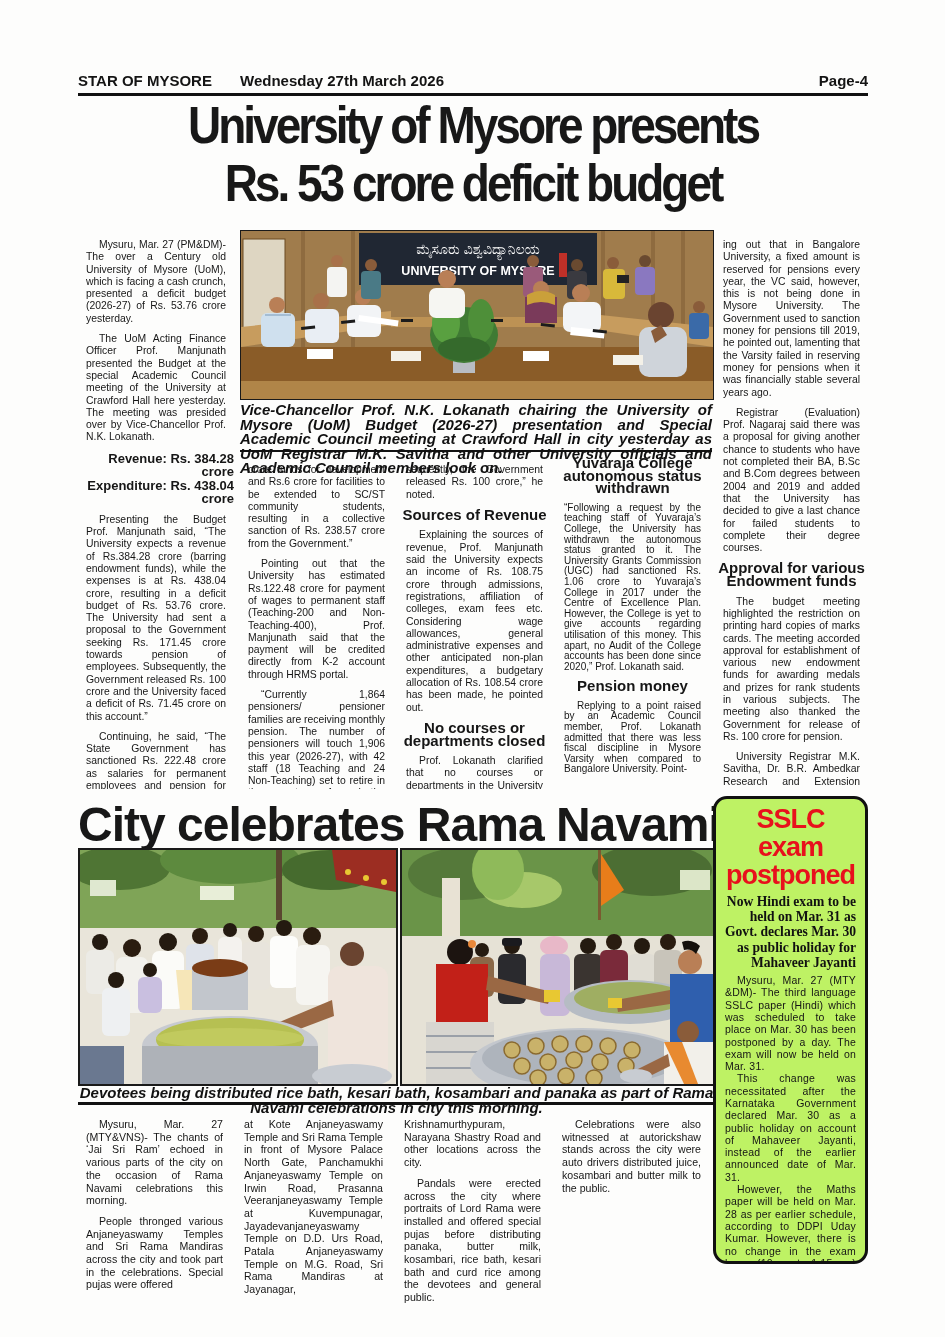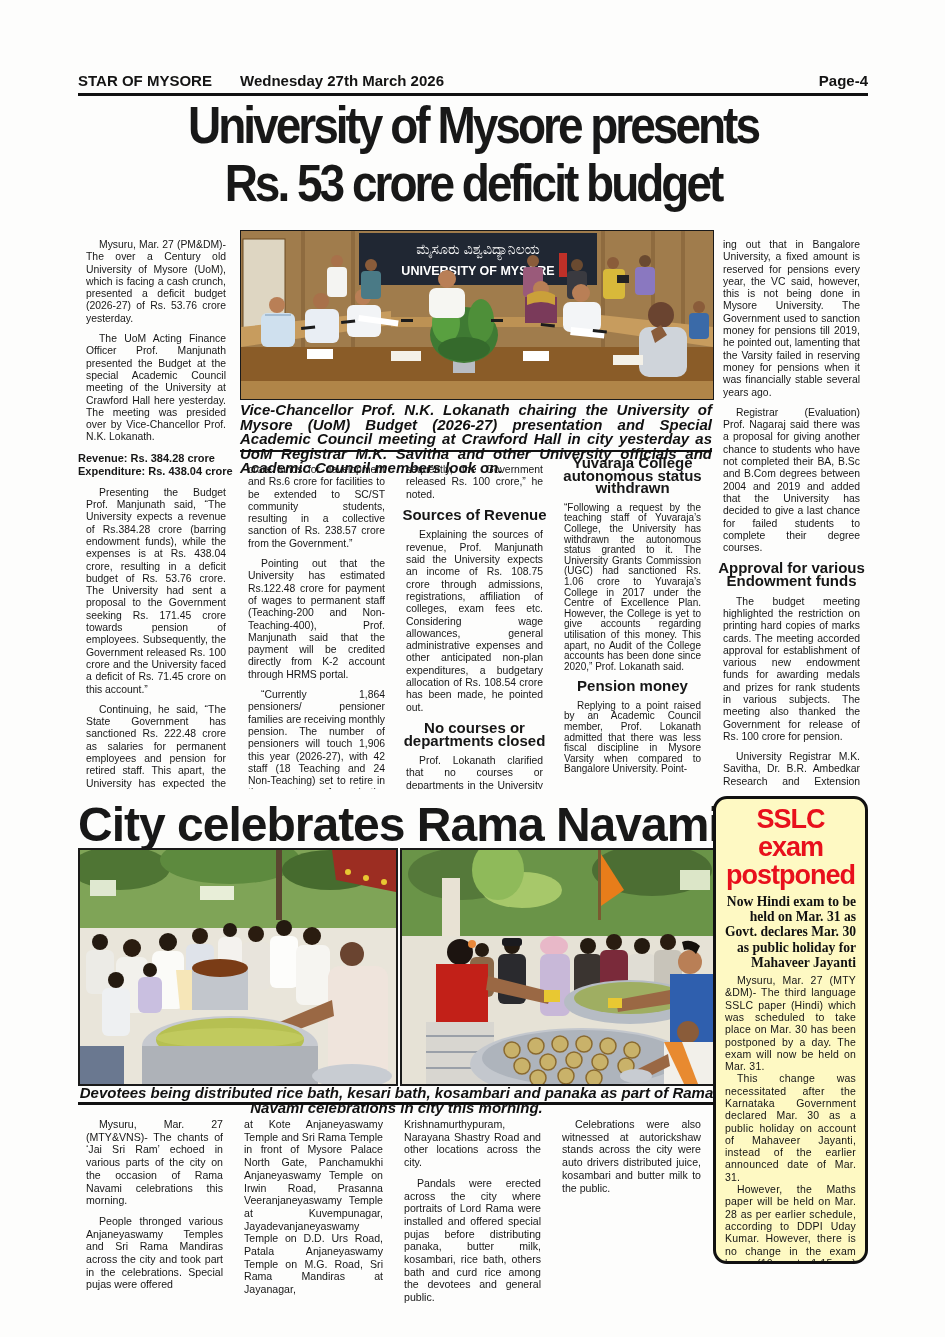--- a/index.html
+++ b/index.html
@@ -22,26 +22,26 @@
   .photo svg{display:block;}
   
   .caption{position:absolute;font-style:italic;font-weight:bold;font-size:15px;line-height:14.6px;
            text-align:justify;color:#111;}
   .caption.center{text-align:center;}
   
   .col{position:absolute;font-size:10.4px;line-height:12.3px;text-align:justify;overflow:hidden;color:#161616;}
   .col p{margin:8px;text-indent:13px;}
   .col p.cont{text-indent:0;}
   .subhead{font-weight:bold;text-align:center;font-size:15px;line-height:12.6px;margin:1px 0;}
-  .statline{font-weight:bold;text-align:left;font-size:11px;line-height:13.5px;}
+  .statline{font-weight:bold;text-align:right;font-size:13px;line-height:13.5px;}
   .tight{line-height:10.6px;font-size:10px;}
   .bcol{line-height:12.7px;font-size:10.6px;}
   
   .sslc{position:absolute;left:713px;top:796px;width:155px;height:468px;border:3px solid #111;
-        border-radius:14px;box-sizing:border-box;padding:6px 9px;overflow:hidden;background:#fef9c3;}
+        border-radius:14px;box-sizing:border-box;padding:6px 9px;overflow:hidden;background:#bef264;}
   .sslc-title{font-weight:bold;font-size:27px;line-height:28px;text-align:center;letter-spacing:-1px;}
   .sslc-sub{font-family:"Liberation Serif",serif;font-weight:bold;font-size:13.6px;line-height:15.2px;
             text-align:right;margin:5px 0 4px 0;color:#111;}
   .sslc-body{font-size:10.5px;line-height:12.3px;text-align:justify;letter-spacing:.2px;}
   .sslc-body p{margin:0;text-indent:12px;}
 </style>
 </head>
 <body>
 
 <div class="page">
@@ -339,21 +339,21 @@
 
   <div class="col bcol" style="left:78px;top:1110px;width:153px;height:196px;">
     <p>Mysuru, Mar. 27 (MTY&amp;VNS)- The chants of ‘Jai Sri Ram’ echoed in various parts of the city on the occasion of Rama Navami celebrations this morning.</p>
     <p>People thronged various Anjaneyaswamy Temples and Sri Rama Mandiras across the city and took part in the celebrations. Special pujas were offered</p>
   </div>
   <div class="col bcol" style="left:236px;top:1110px;width:155px;height:196px;">
     <p class="cont">at Kote Anjaneyaswamy Temple and Sri Rama Temple in front of Mysore Palace North Gate, Panchamukhi Anjaneyaswamy Temple on Irwin Road, Prasanna Veeranjaneyaswamy Temple at Kuvempunagar, Jayadevanjaneyaswamy Temple on D.D. Urs Road, Patala Anjaneyaswamy Temple on M.G. Road, Sri Rama Mandiras at Jayanagar,</p>
   </div>
   <div class="col bcol" style="left:396px;top:1110px;width:153px;height:196px;">
     <p class="cont">Krishnamurthypuram, Narayana Shastry Road and other locations across the city.</p>
-    <p>Pandals were erected across the city where portraits of Lord Rama were installed and offered special pujas before distributing panaka, butter milk, kosambari, rice bath, others bath and curd rice among the devotees and general public.</p>
+    <p>Pandals were erected across the city where portraits of Lord Rama were installed and offered special pujas before distributing panaka, butter milk, kosambari, rice bath, kesari bath and curd rice among the devotees and general public.</p>
   </div>
   <div class="col bcol" style="left:554px;top:1110px;width:155px;height:196px;">
     <p>Celebrations were also witnessed at autorickshaw stands across the city were auto drivers distributed juice, kosambari and butter milk to the public.</p>
   </div>
 
   <div class="sslc">
     <div class="sslc-title" style="color:#e8101c;">
       <span style="display:block;">SSLC exam</span>
       <span style="display:block;">postponed</span>
     </div>

